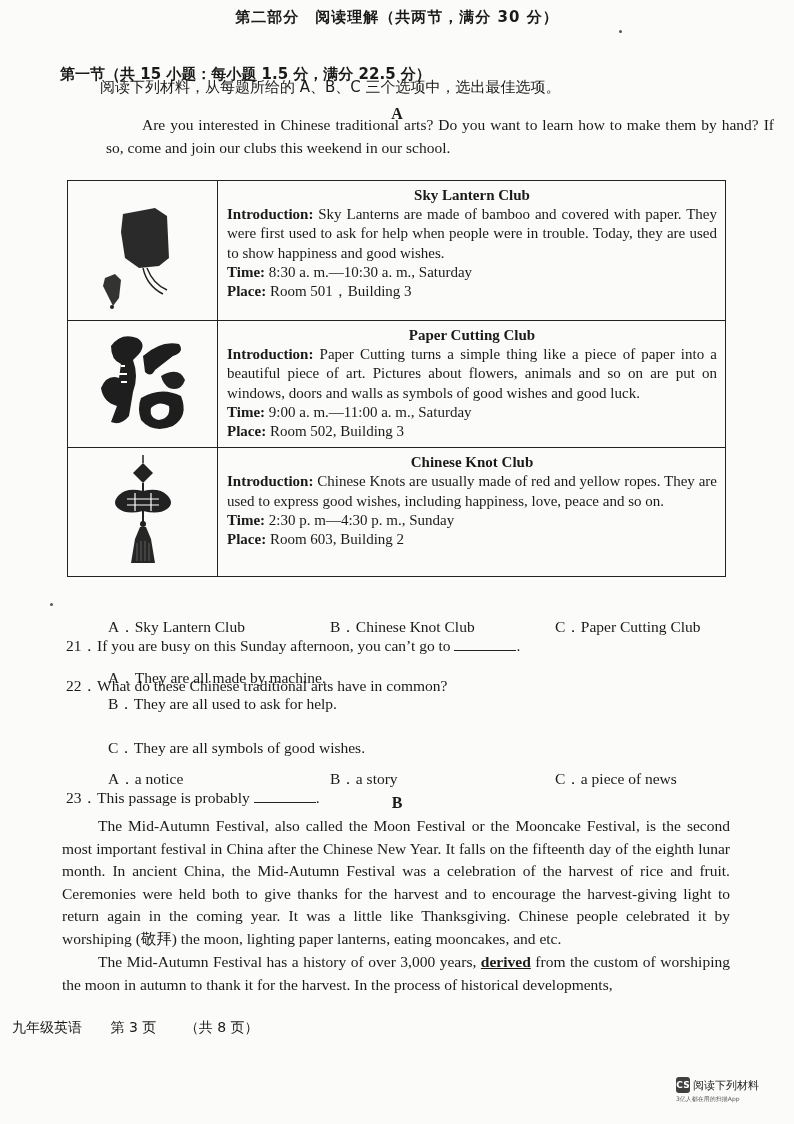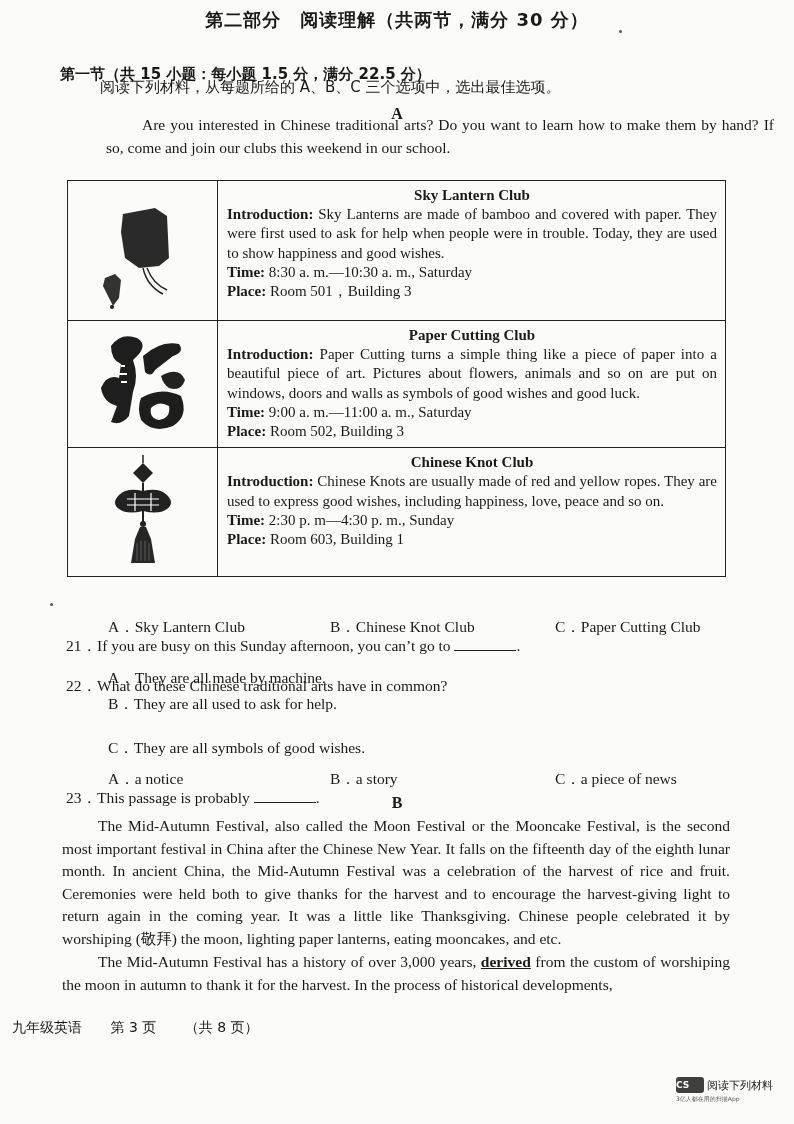--- a/index.html
+++ b/index.html
@@ -3,21 +3,21 @@
 <meta charset="utf-8">
 <style>
   html, body { margin: 0; padding: 0; }
   body {
     width: 794px; height: 1124px; background: #fbfbfa; position: relative; overflow: hidden;
     color: #1a1a1a; font-family: "Liberation Serif", "DejaVu Serif", serif;
   }
   .abs { position: absolute; }
   .title {
     left: 0; width: 794px; top: 8px; text-align: center;
-    font-family: "DejaVu Sans", sans-serif; font-size: 18px; font-weight: bold; letter-spacing: 1px;
+    font-family: "DejaVu Sans", sans-serif; font-size: 15px; font-weight: bold; letter-spacing: 1px;
   }
   .section-head { left: 60px; top: 53px; font-family: "DejaVu Sans", sans-serif; font-weight: bold; font-size: 15px; margin-top: 12px; }
   .instr { left: 100px; top: 78px; font-family: "DejaVu Sans", sans-serif; font-size: 15px; }
   .passage-letter { left: 0; width: 794px; text-align: center; font-weight: bold; font-size: 16px; }
   .para { left: 62px; width: 668px; font-size: 15.5px; line-height: 22.5px; text-align: justify; }
   .para .indent { display: inline-block; width: 36px; }
 
   table.clubs {
     position: absolute; left: 67px; top: 180px; width: 659px; border-collapse: collapse;
   }
@@ -31,22 +31,22 @@
   .q { left: 66px; font-size: 15.5px; margin-top: 44px; }
   .opt { font-size: 15.5px; }
   .blank { display: inline-block; width: 62px; border-bottom: 1.2px solid #222; height: 14px; vertical-align: baseline; }
   .underline-bold { font-weight: bold; text-decoration: underline; }
 
   .footer { left: 0; width: 794px; top: 1019px; font-family: "DejaVu Sans", sans-serif; font-size: 14px; }
   .footer span { margin: 0 12px; }
 
   .wm { left: 676px; top: 1075px; }
   .wm-logo {
-    display: inline-block; width: 28px; height: 16px; background: #404040; color: #fff; border-radius: 3px;
-    font-family: "DejaVu Sans", sans-serif; font-size: 9px; font-weight: bold; text-align: left; line-height: 16px;
+    display: inline-block; width: 14px; height: 16px; background: #404040; color: #fff; border-radius: 3px;
+    font-family: "DejaVu Sans", sans-serif; font-size: 9px; font-weight: bold; text-align: center; line-height: 16px;
     vertical-align: middle;
   }
   .wm-name { font-family: "DejaVu Sans", sans-serif; font-size: 11px; vertical-align: middle; margin-left: 3px; }
   .wm-sub { font-family: "DejaVu Sans", sans-serif; font-size: 6px; color: #555; margin-top: 2px; }
   .dot { width: 3px; height: 3px; background: #555; border-radius: 50%; }
 </style>
 </head>
 <body>
 
 <div class="abs title">第二部分　阅读理解（共两节，满分 30 分）</div>
@@ -103,21 +103,21 @@
         <line x1="40" y1="58" x2="40" y2="70" stroke="#222" stroke-width="2"></line>
         <circle cx="40" cy="71" r="3" fill="#222"></circle>
         <path d="M37 74 L43 74 L48 86 L52 110 L28 110 L32 86 Z" fill="#262626"></path>
         <path d="M34 90 L34 108 M38 88 L38 108 M42 88 L42 108 M46 90 L46 108" stroke="#888" stroke-width="0.6"></path>
       </svg>
     </td>
     <td class="txtcell">
       <div class="club-name">Chinese Knot Club</div>
       <div class="justify"><span class="lbl">Introduction:</span> <span>Chinese Knots are usually made of red and yellow ropes. They are used to express good wishes, including happiness, love, peace and so on.</span></div>
       <div><span class="lbl">Time:</span> <span>2:30 p. m—4:30 p. m., Sunday</span></div>
-      <div><span class="lbl">Place:</span> <span>Room 603, Building 1</span></div>
+      <div><span class="lbl">Place:</span> <span>Room 603, Building 2</span></div>
     </td>
   </tr>
 </tbody>
   </table>
 
 <div class="abs dot" style="left:50px;top:603px;"></div>
 <div class="abs q" style="top:592px;">
   <span>21．</span><span>If you are busy on this Sunday afternoon, you can’t go to </span><span class="blank"></span><span>.</span>
 </div>
 <div class="abs opt" style="left:108px;top:617px;"><span>A．</span><span>Sky Lantern Club</span></div>

